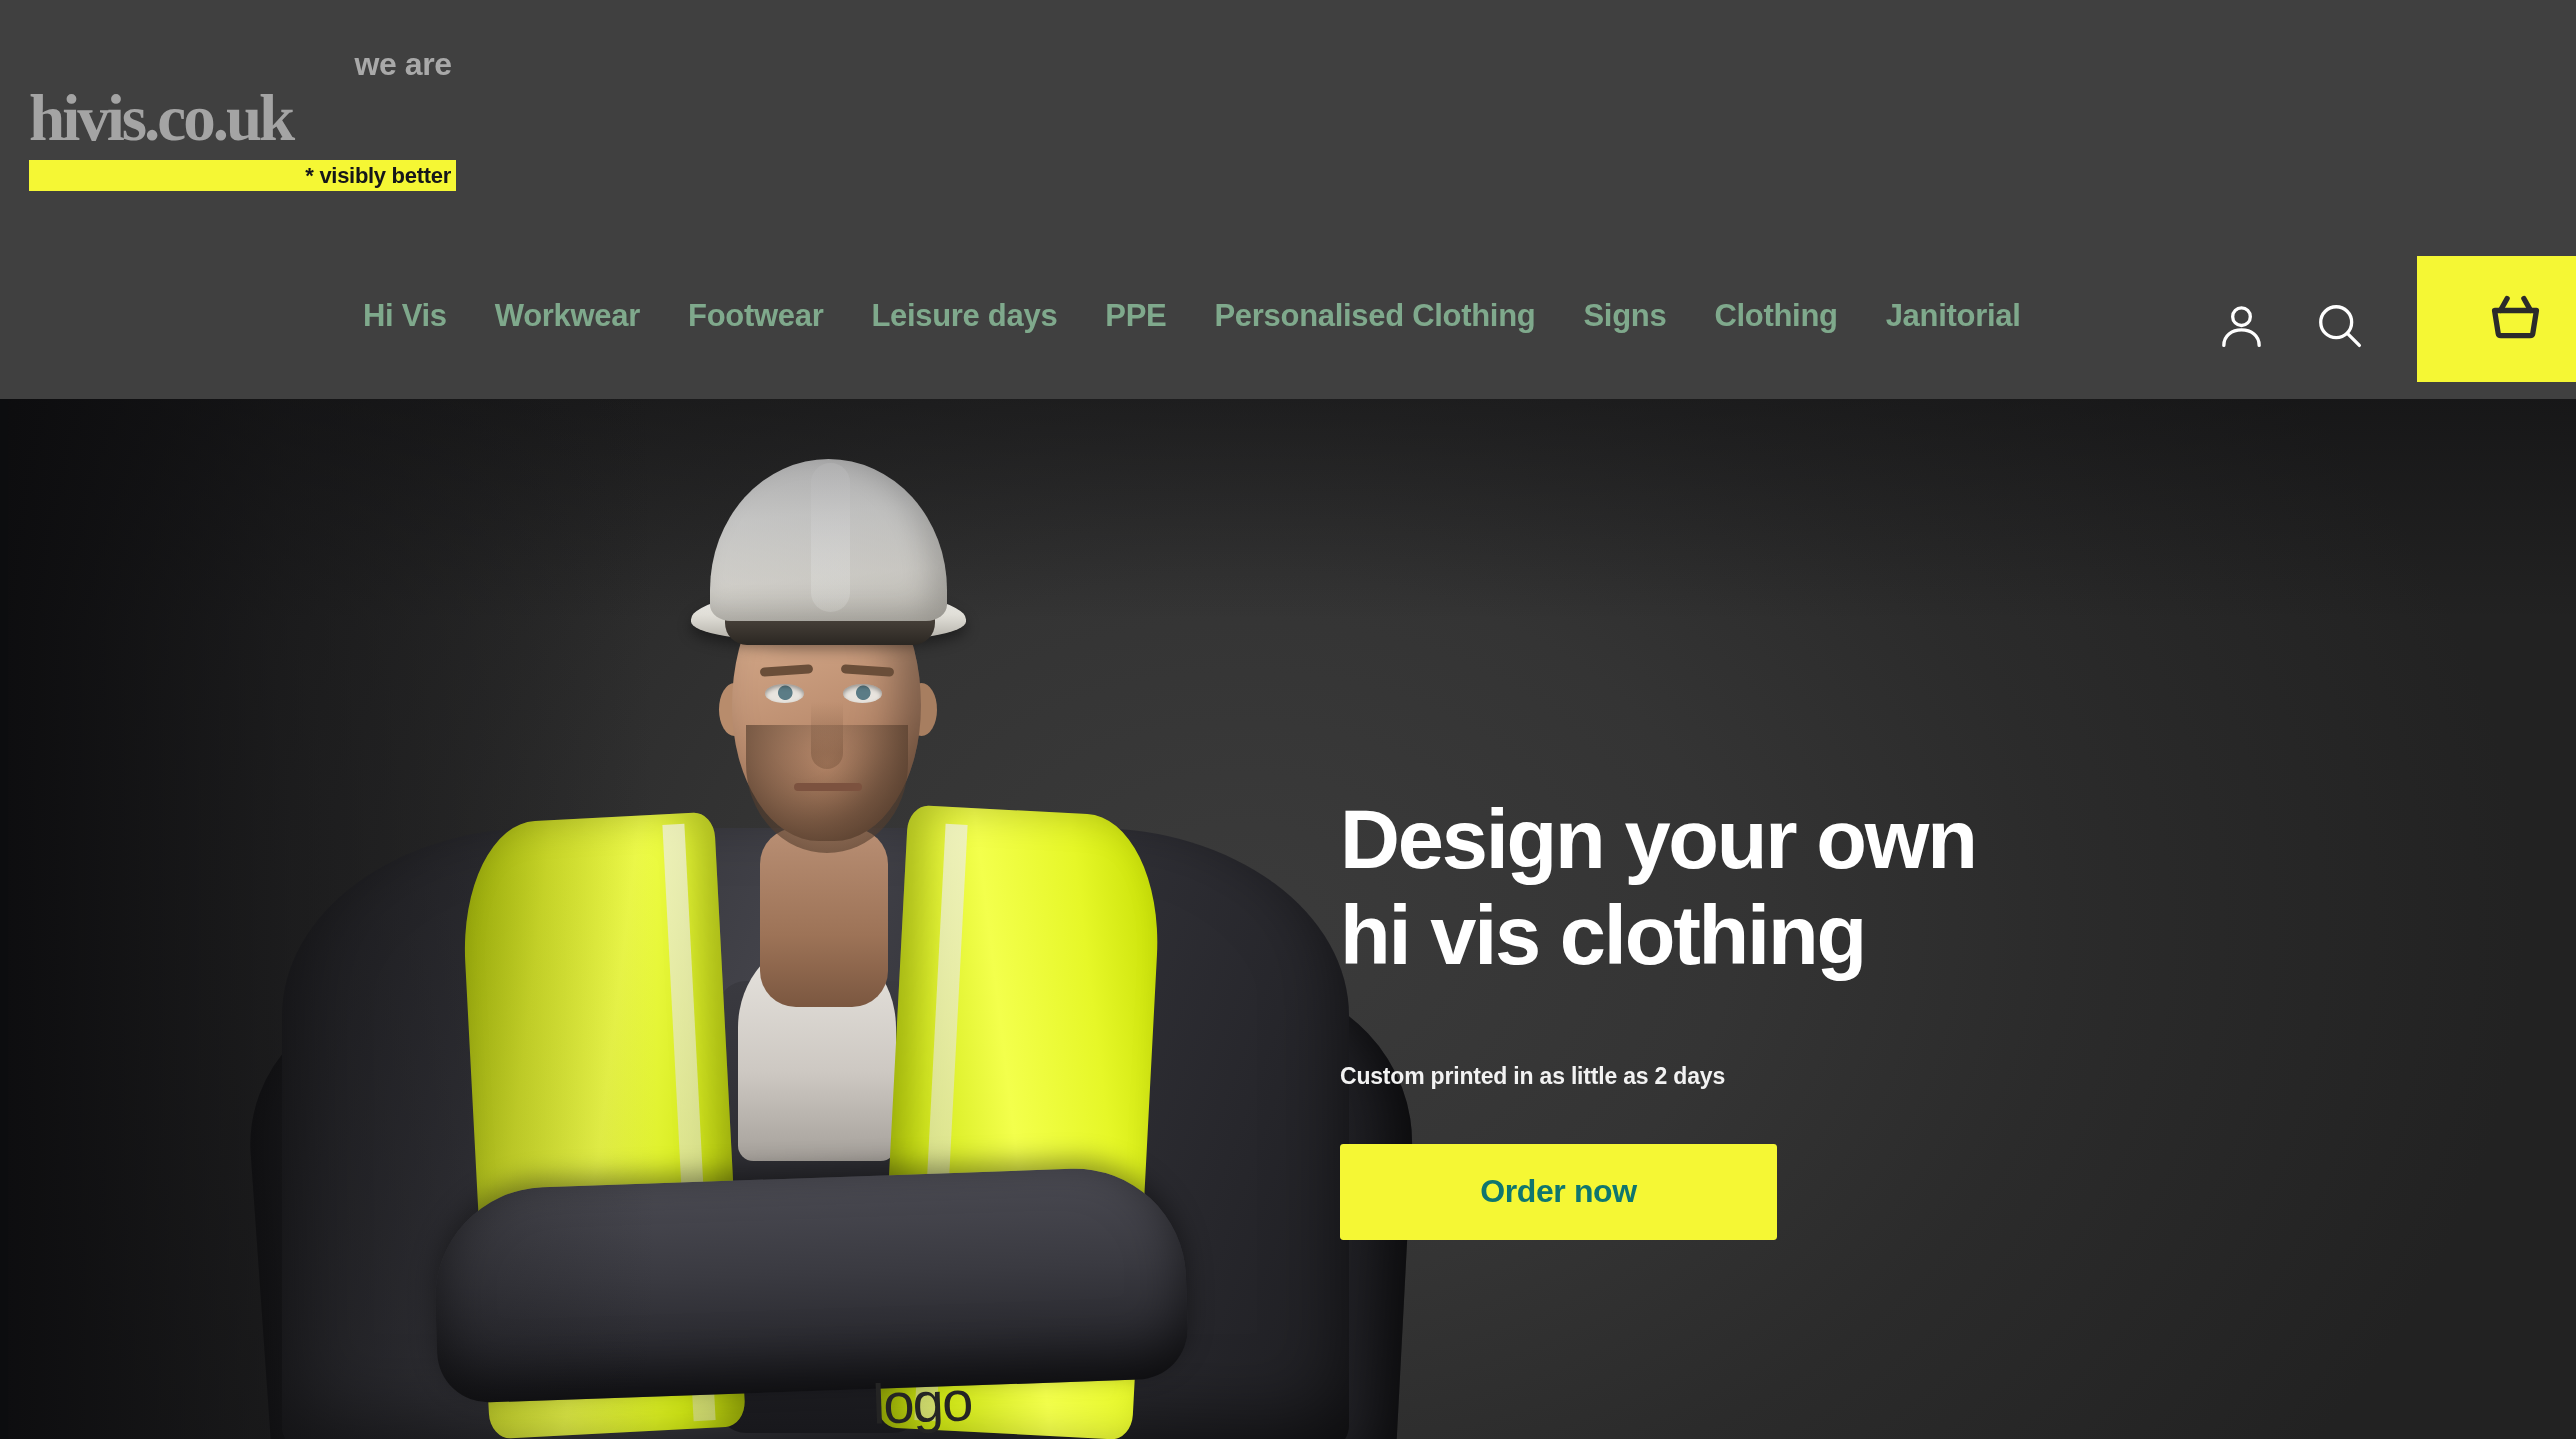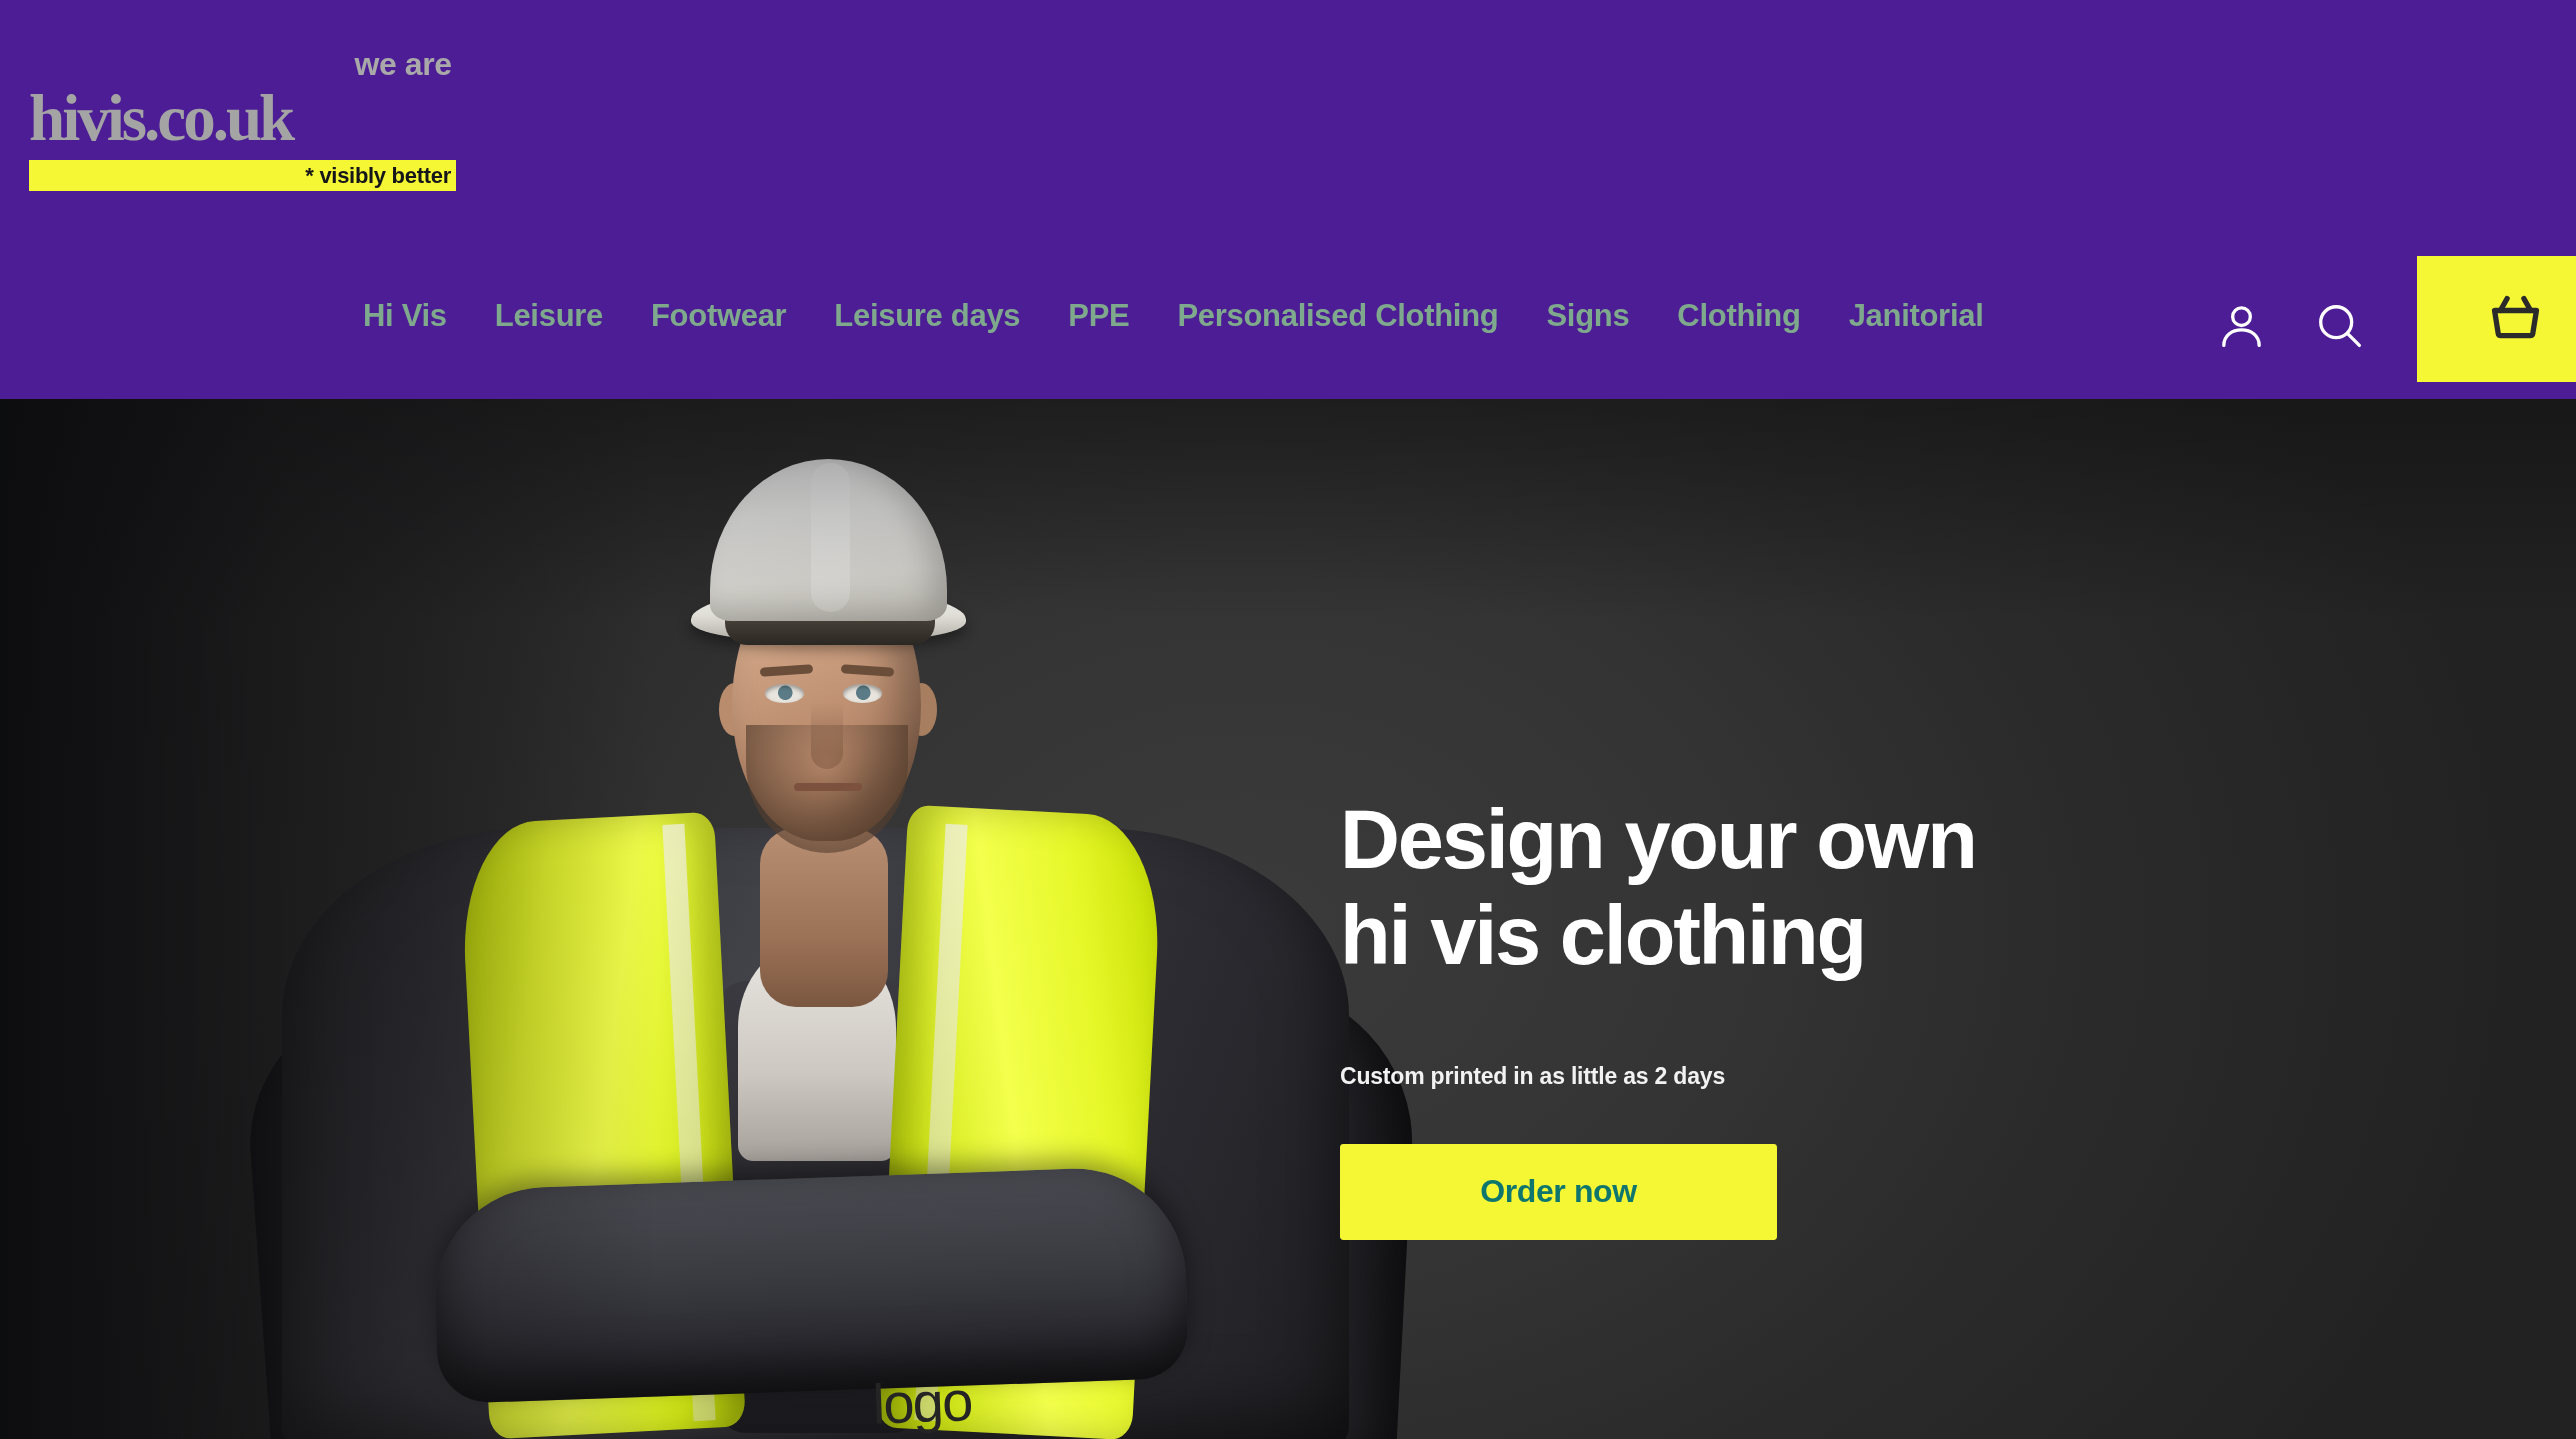--- a/index.html
+++ b/index.html
@@ -8,21 +8,21 @@
     background:#0c0d0f;
     font-family:"Liberation Sans", sans-serif;
     overflow:hidden;
   }
 
   #page { position:relative; width:2576px; height:1439px; overflow:hidden; }
 
   
   #header {
     position:absolute; left:0; top:0; width:2576px; height:399px;
-    background:#4c1d95; z-index:30;
+    background:#404040; z-index:30;
   }
 
   
   #logo {
     position:absolute; left:29px; top:48px;
     width:427px;
   }
   #logo-weare {
     display:block; text-align:right;
     font-size:32px; font-weight:bold; letter-spacing:-0.4px;
@@ -270,21 +270,21 @@
       <span id="logo-weare">we are</span>
       <span id="logo-word">hivis.co.uk</span>
       <span id="logo-tagline-bar">
         <span>* visibly better</span>
       </span>
     </div>
 
     <nav id="nav">
       <div id="nav-links">
         <a class="nav-link">Hi Vis</a>
-        <a class="nav-link">Leisure</a>
+        <a class="nav-link">Workwear</a>
         <a class="nav-link">Footwear</a>
         <a class="nav-link">Leisure days</a>
         <a class="nav-link">PPE</a>
         <a class="nav-link">Personalised Clothing</a>
         <a class="nav-link">Signs</a>
         <a class="nav-link">Clothing</a>
         <a class="nav-link">Janitorial</a>
       </div>
 
       <div id="nav-icons">

